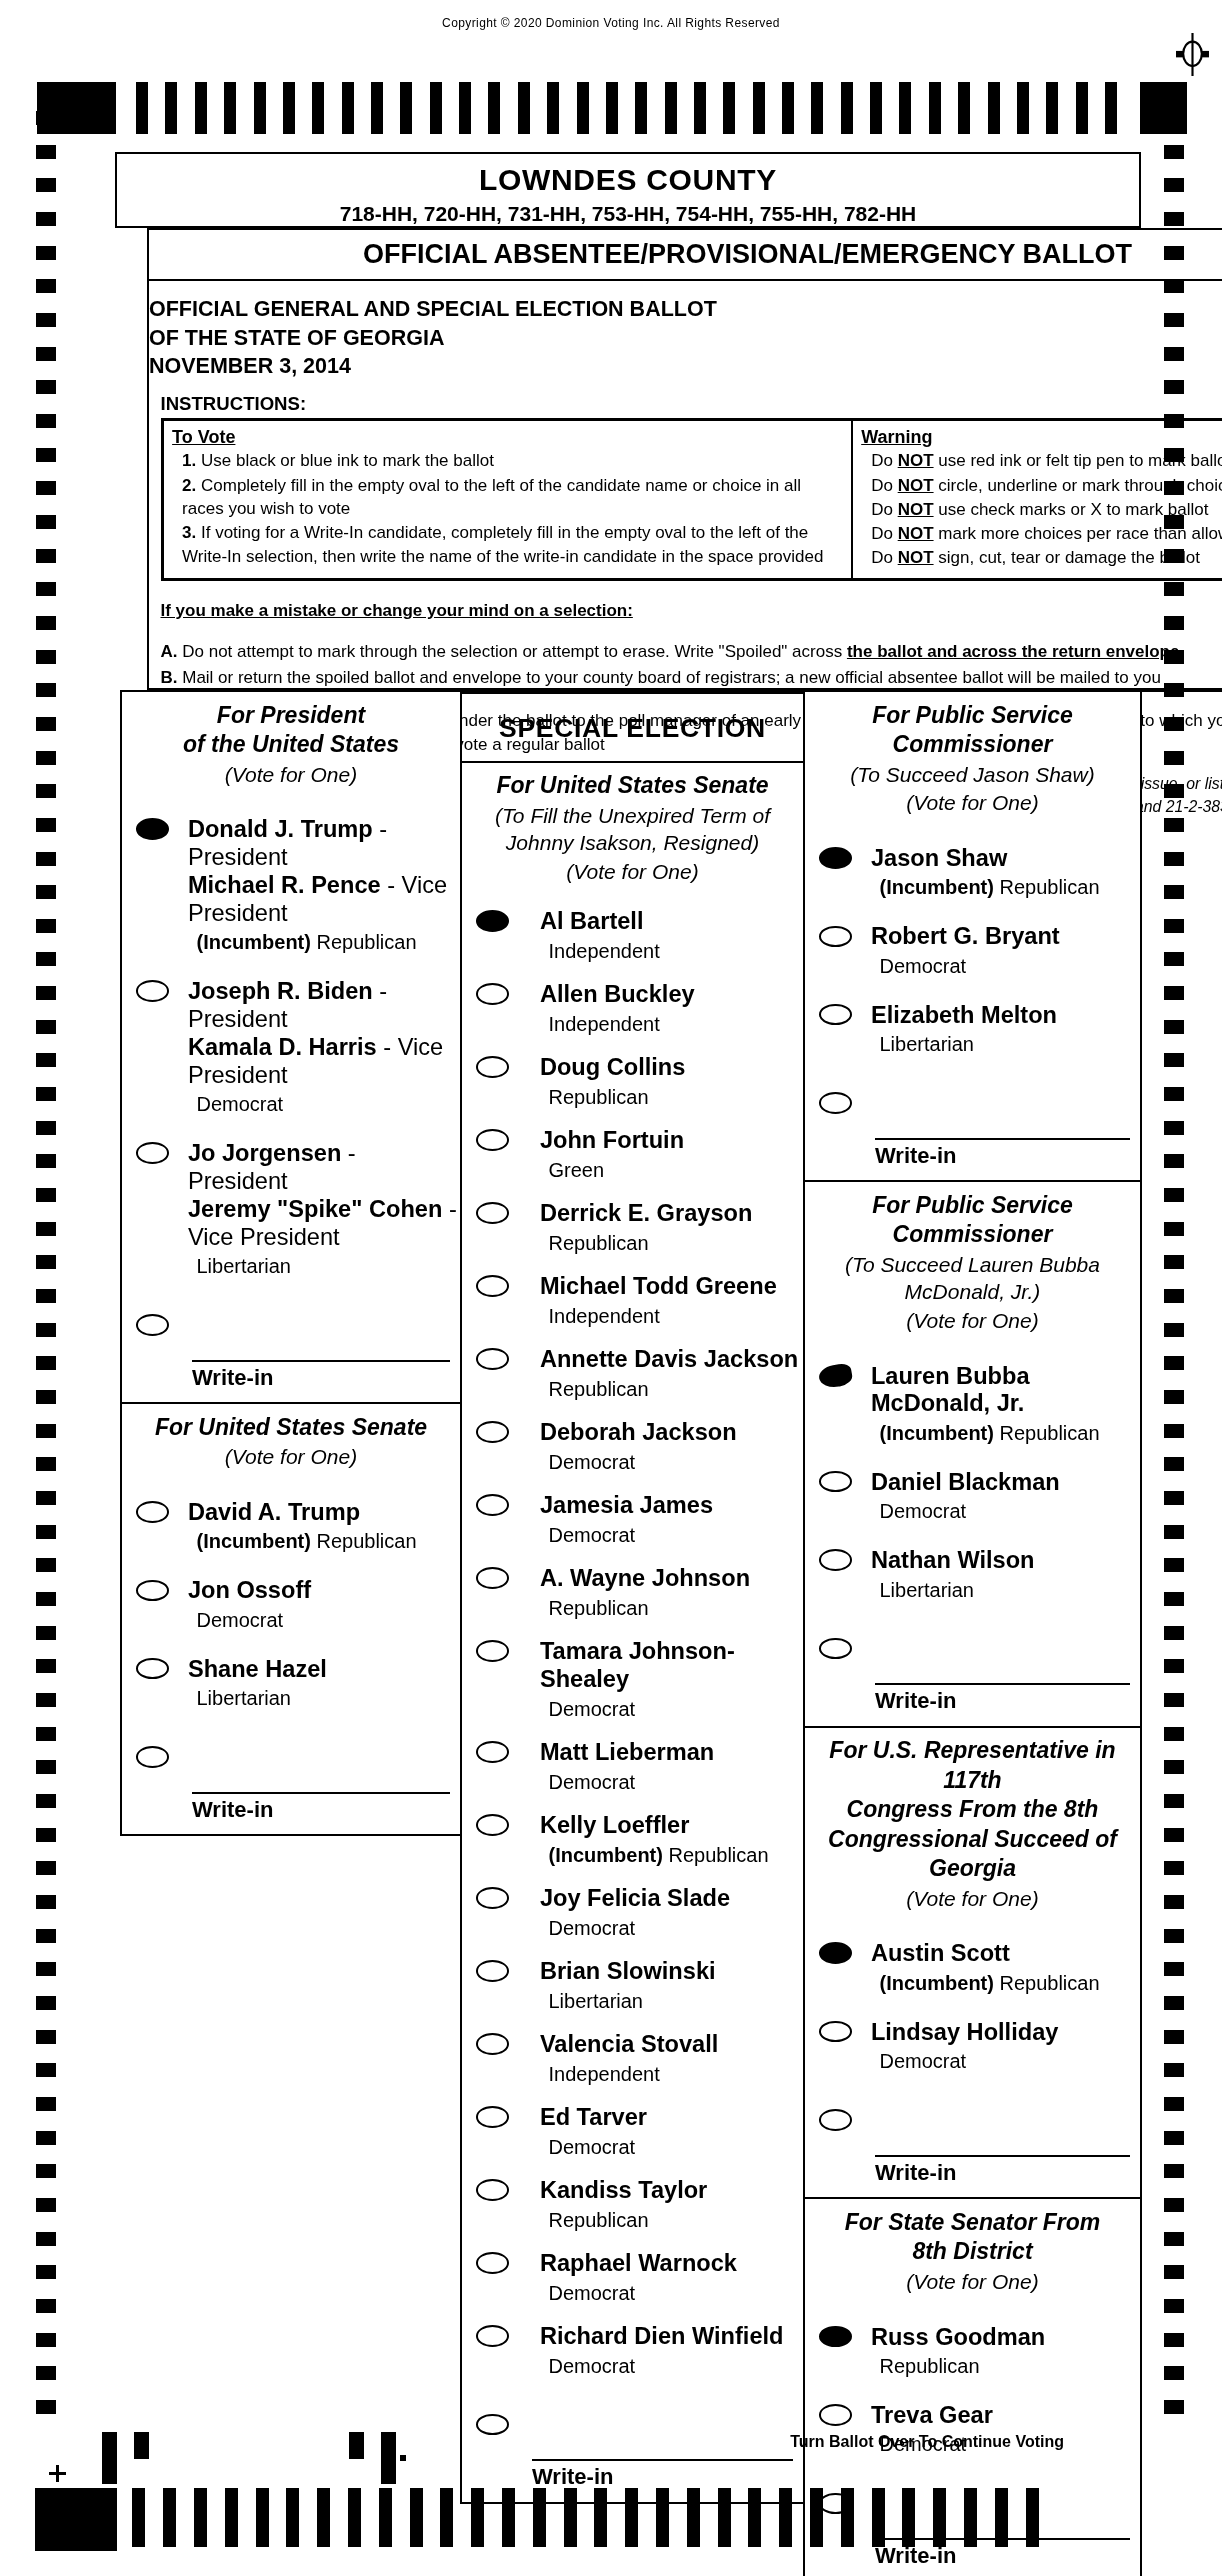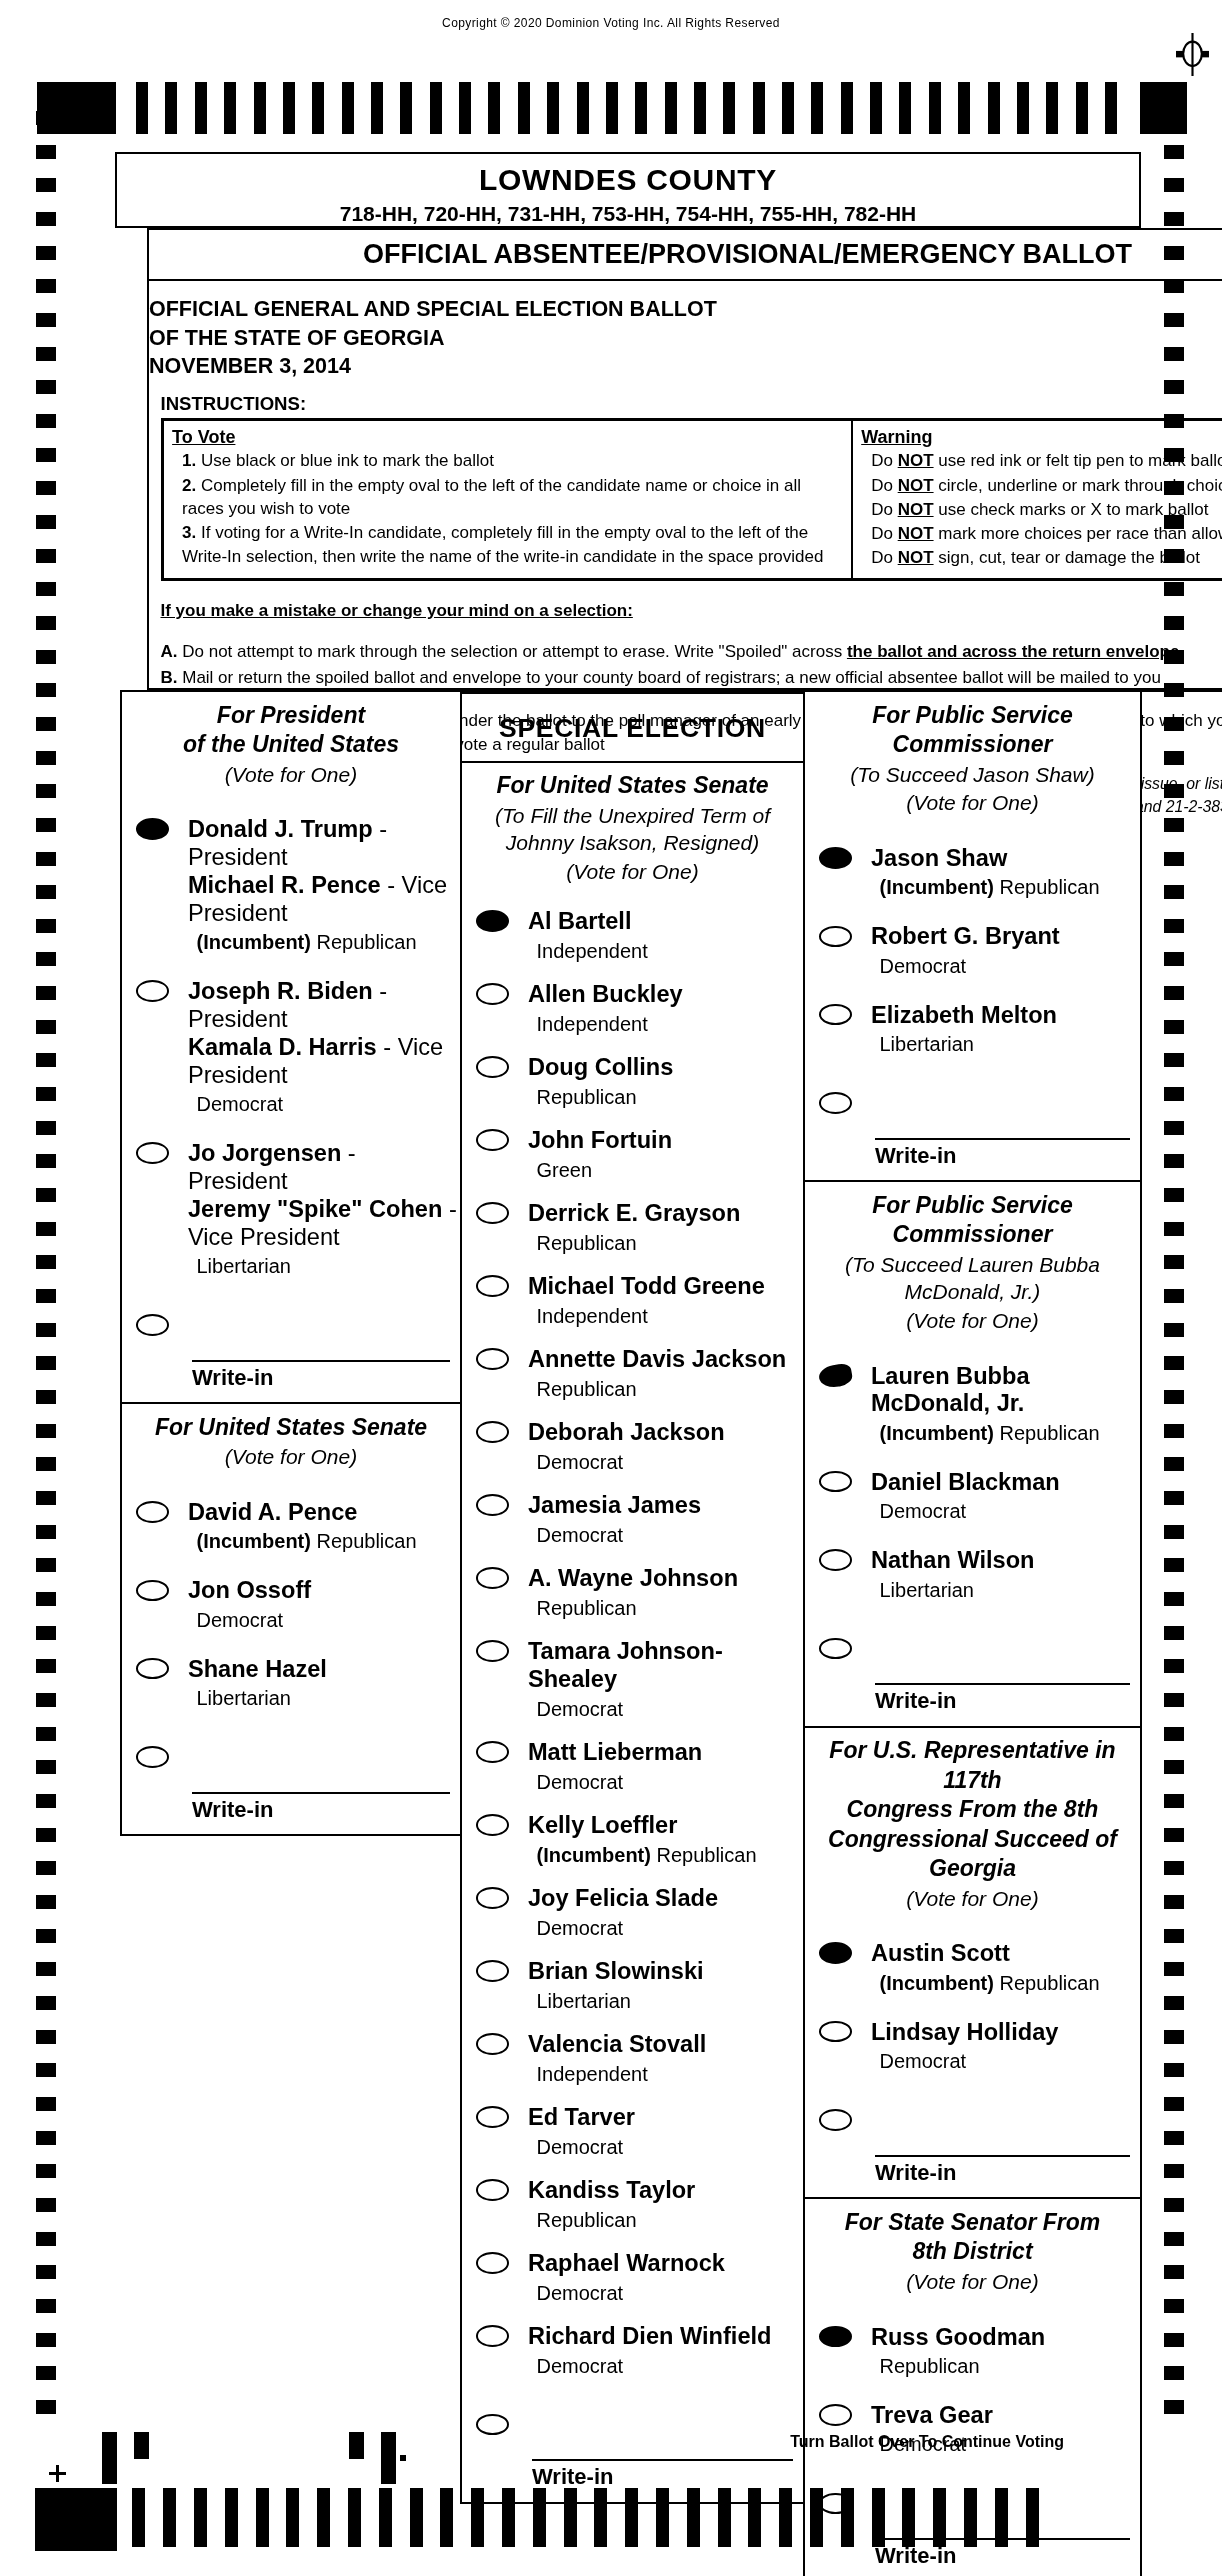--- a/index.html
+++ b/index.html
@@ -41,21 +41,21 @@
   
   #columns{position:absolute;left:120px;top:692px;width:1026px;}
   .col{position:absolute;top:0;}
   .contest{border:2.1px solid #000;box-sizing:border-box;margin-top:-2.1px;background:#fff;}
   .banner-box{border:2.1px solid #000;box-sizing:border-box;text-align:center;
     font-size:26.5px;font-weight:bold;padding:18.6px 0 17px 0;letter-spacing:0.7px;}
   .ch{text-align:center;padding:8.6px 7.2px 4.3px 7.2px;font-style:italic;}
   .ch-title{font-size:23px;font-weight:bold;line-height:1.28;}
   .ch-sub{font-size:21px;line-height:1.3;margin-top:1.4px;}
   .cand{display:flex;align-items:flex-start;padding-left:14.3px;margin-top:24px;}
-  .g-sm{margin-top:18.6px;}
+  .g-sm{margin-top:18.6px;gap:12px;}
   .oval{flex:none;width:33px;height:21.5px;border:2.1px solid #000;border-radius:50%;
     margin-right:18.6px;margin-top:2.1px;box-sizing:border-box;background:#fff;}
   .oval.filled{background:#000;}
   .oval.scribble{background:#000;border-radius:62% 45% 55% 70%;transform:rotate(-10deg);}
   .ct{flex:1;}
   .cl{font-size:23.6px;font-weight:bold;line-height:1.18;}
   .cl .cr{font-weight:normal;}
   .party{font-size:20px;font-weight:normal;margin-top:3.6px;padding-left:8.6px;line-height:1.15;}
   .party .inc{font-weight:bold;}
   .cand.empty{margin-top:34px;margin-bottom:7.2px;}
@@ -347,21 +347,21 @@
         <div class="wi-label">Write-in</div>
       </section>
       <section class="contest" style="min-height: 360px;">
         <div class="ch">
           <div class="ch-title">For United States Senate</div>
           <div class="ch-sub">(Vote for One)</div>
         </div>
         <div class="cand">
           <span class="oval"></span>
           <div class="ct">
-            <div class="cl"><span class="cb">David A. Pence</span></div>
+            <div class="cl"><span class="cb">David A. Trump</span></div>
             <div class="party"><span class="inc">(Incumbent)</span> Republican</div>
           </div>
         </div>
         <div class="cand">
           <span class="oval"></span>
           <div class="ct">
             <div class="cl"><span class="cb">Jon Ossoff</span></div>
             <div class="party">Democrat</div>
           </div>
         </div>

